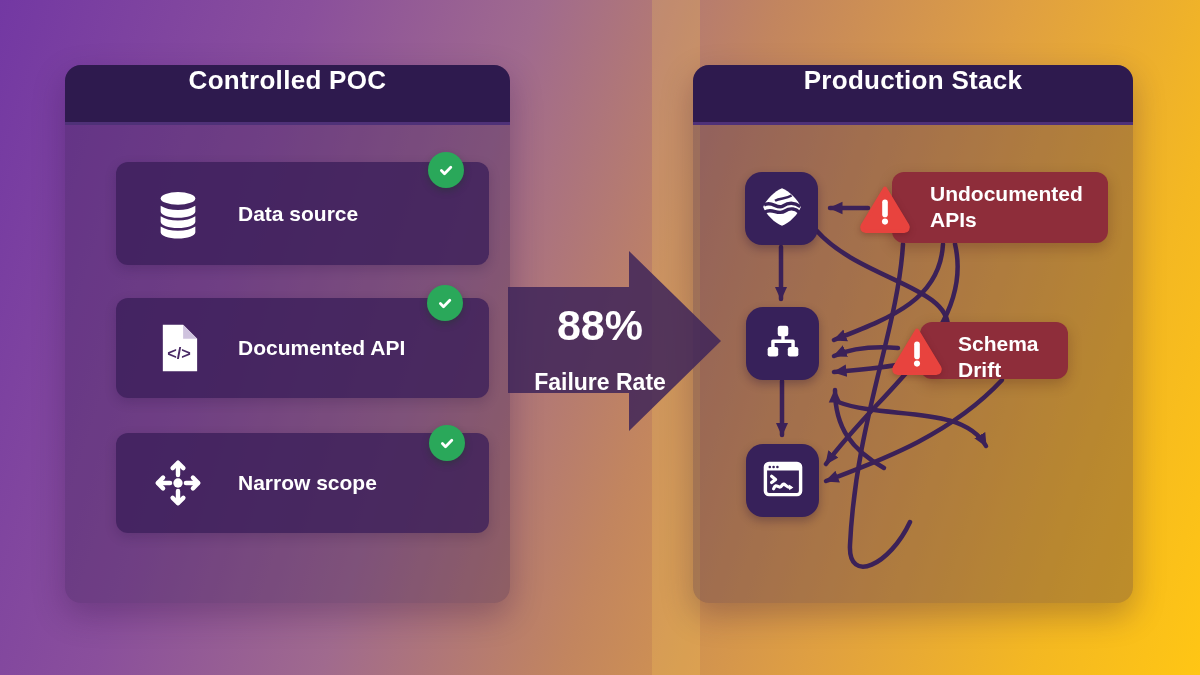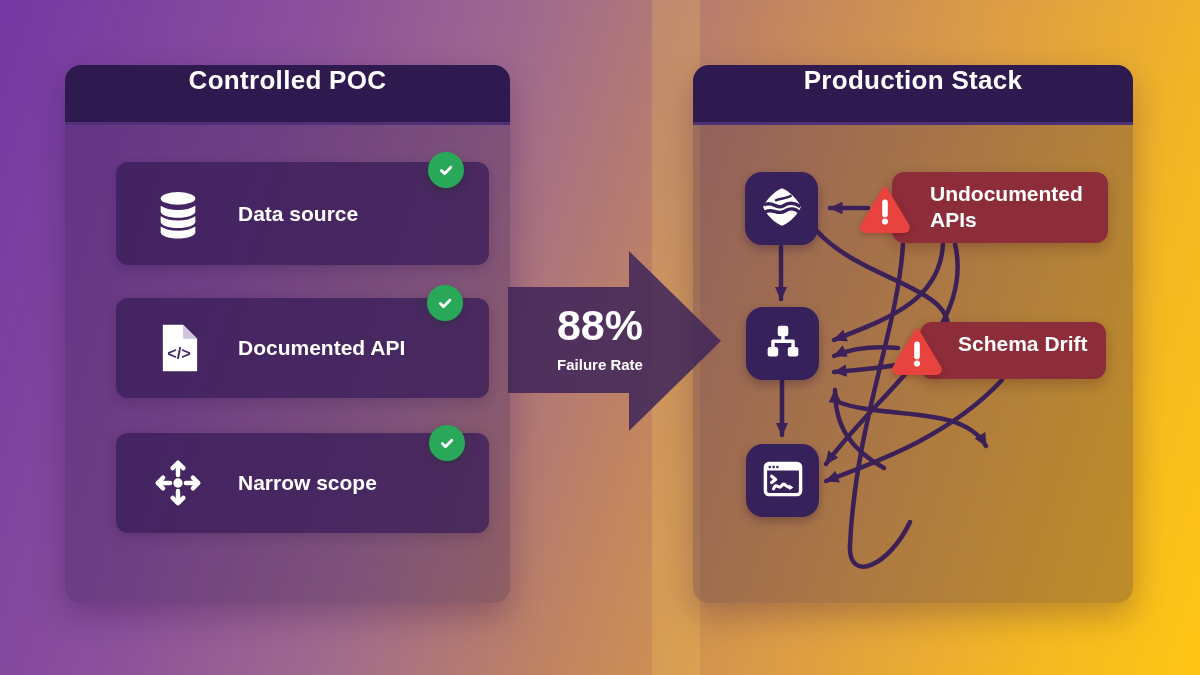--- a/index.html
+++ b/index.html
@@ -19,21 +19,21 @@
   
   .card{position:absolute;background:rgba(58,30,88,.78);border-radius:12px;display:flex;align-items:center;
     padding-left:34px;gap:32px;z-index:2;box-shadow:0 4px 12px rgba(30,10,50,.18);}
   .card-label{font-size:21px;font-weight:600;}
   .card-icon{width:56px;height:56px;flex:0 0 auto;display:flex;align-items:center;justify-content:center;}
   .check{position:absolute;width:36px;height:36px;border-radius:50%;background:#2aa85a;z-index:4;
     display:flex;align-items:center;justify-content:center;box-shadow:0 3px 7px rgba(20,60,30,.35);}
   
   .arrow-text{position:absolute;left:500px;top:304px;width:200px;text-align:center;z-index:4;}
   .arrow-value{font-size:43px;font-weight:800;line-height:1;}
-  .arrow-label{font-size:15px;font-weight:700;margin-top:9px;}
+  .arrow-label{font-size:23px;font-weight:700;margin-top:22px;}
   
   .node{position:absolute;width:73px;height:73px;border-radius:17px;background:#37215a;z-index:4;
     display:flex;align-items:center;justify-content:center;box-shadow:0 4px 10px rgba(30,10,50,.3);}
   
   .badge{position:absolute;background:#8e2d3a;border-radius:12px;display:flex;z-index:4;
     box-shadow:0 5px 14px rgba(60,10,20,.25);}
   .badge-label{font-size:21px;font-weight:700;line-height:26px;padding:9px 14px 9px 38px;}
   .warn{position:absolute;width:54px;height:50px;z-index:5;filter:drop-shadow(0 2px 3px rgba(80,10,10,.3));}
   .connectors{position:absolute;inset:0;z-index:3;pointer-events:none;}
 </style>
@@ -176,21 +176,21 @@
     <span class="badge-label">Undocumented APIs</span>
     <span class="warn" style="left:-34px;top:12px;">
       <svg width="54" height="50" viewBox="0 0 24 22">
         <path d="M12 1.8 L22 18.3 a1.7 1.7 0 0 1 -1.5 2.6 H3.5 A1.7 1.7 0 0 1 2 18.3 Z" fill="#e8433e" stroke="#e8433e" stroke-width="1.6" stroke-linejoin="round"></path>
         <path d="M12 8 V13.4" stroke="#fff" stroke-width="2.5" stroke-linecap="round"></path>
         <circle cx="12" cy="16.6" r="1.35" fill="#fff"></circle>
       </svg>
     </span>
   </div>
 
-  <div class="badge" style="left:920px;top:322px;width:186px;height:57px;">
+  <div class="badge" style="left:920px;top:322px;width:148px;height:57px;">
     <span class="badge-label">Schema Drift</span>
     <span class="warn" style="left:-30px;top:4px;">
       <svg width="54" height="50" viewBox="0 0 24 22">
         <path d="M12 1.8 L22 18.3 a1.7 1.7 0 0 1 -1.5 2.6 H3.5 A1.7 1.7 0 0 1 2 18.3 Z" fill="#e8433e" stroke="#e8433e" stroke-width="1.6" stroke-linejoin="round"></path>
         <path d="M12 8 V13.4" stroke="#fff" stroke-width="2.5" stroke-linecap="round"></path>
         <circle cx="12" cy="16.6" r="1.35" fill="#fff"></circle>
       </svg>
     </span>
   </div>
 

